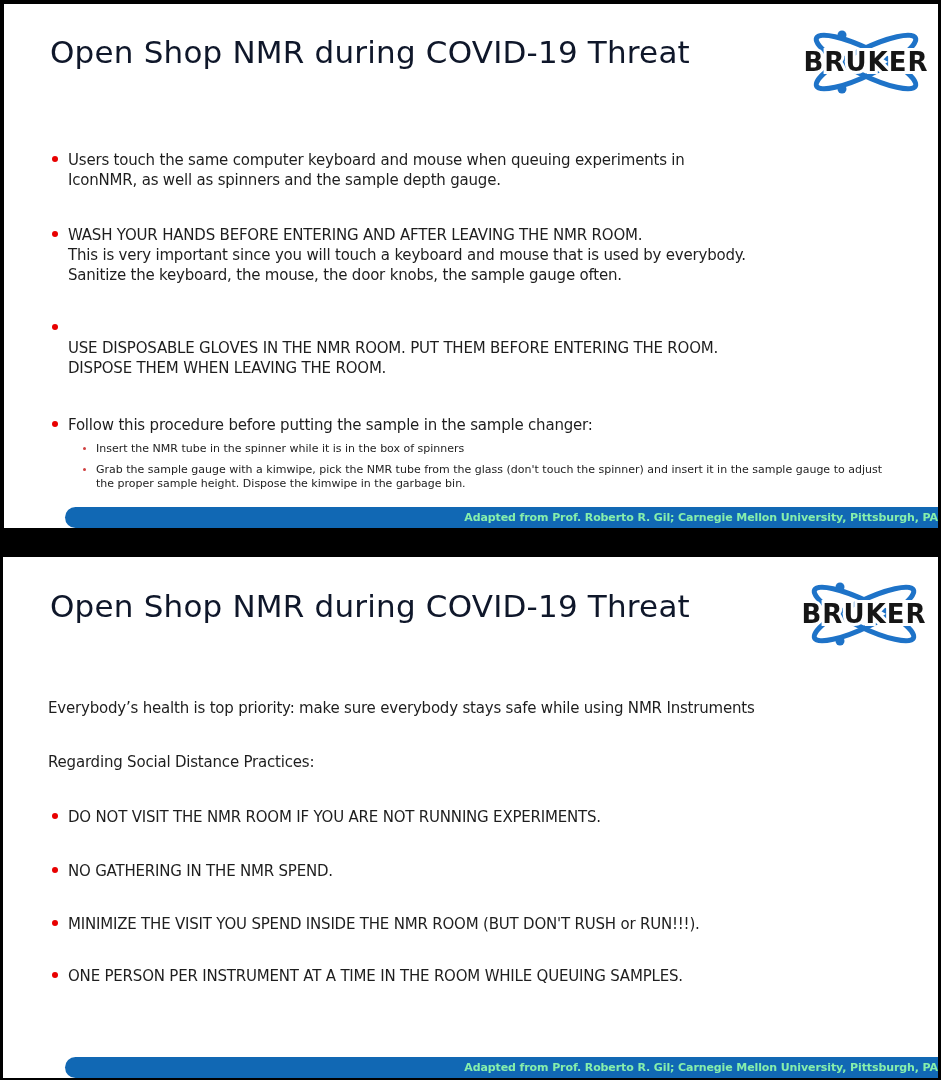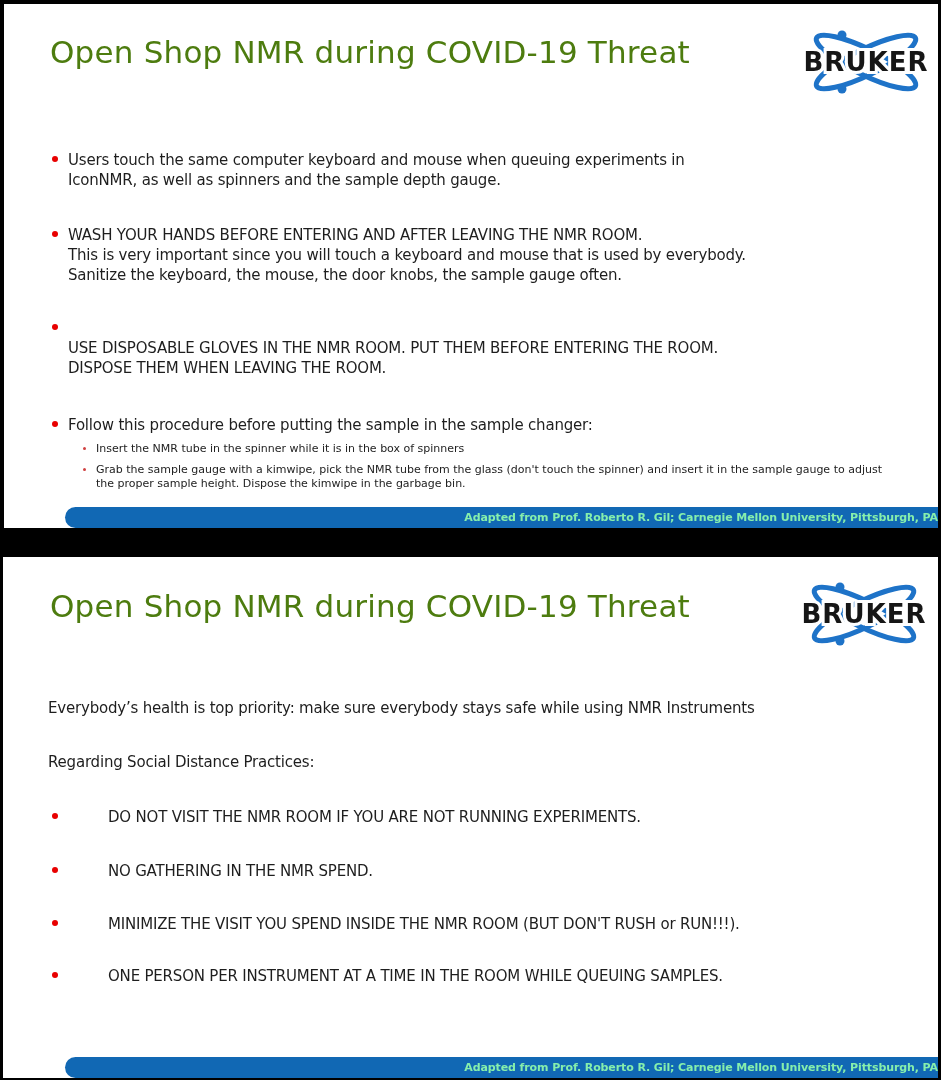--- a/index.html
+++ b/index.html
@@ -9,21 +9,21 @@
     font-family: "DejaVu Sans", "Liberation Sans", sans-serif;
     -webkit-font-smoothing: antialiased;
   }
   .page { position: relative; width: 941px; height: 1080px; background: #000; overflow: hidden; }
   .slide { position: absolute; background: #ffffff; overflow: hidden; }
   #slide1 { top: 4px;  left: 4px; width: 934px; height: 524px; }
   #slide2 { top: 557px; left: 3px; width: 935px; height: 521px; }
 
   .slide-title {
     position: absolute; left: 46px; top: 30px;
-    font-size: 31px; color: #4d7c0f; letter-spacing: 0.2px;
+    font-size: 31px; color: #0f172a; letter-spacing: 0.2px;
     white-space: nowrap;
   }
   #slide2 .slide-title { left: 47px; top: 31px; }
 
   .logo { position: absolute; width: 136px; height: 64px; }
   #slide1 .logo { left: 794px; top: 26px; }
   #slide2 .logo { left: 793px; top: 25px; }
 
   .bullet { position: absolute; left: 0; width: 100%; }
   .dot {
@@ -61,21 +61,21 @@
     background: #1168B4;
     border-radius: 11px 0 0 11px;
     color: #86efac; font-size: 11px; font-weight: bold;
     line-height: 21px; text-align: right;
     letter-spacing: -0.1px;
   }
   #slide1 .footer-banner { left: 61px; top: 503px; width: 873px; }
   #slide2 .footer-banner { left: 62px; top: 500px; width: 873px; }
 
   #slide2 .dot { left: 49px; }
-  #slide2 .btxt { left: 65px; white-space: nowrap; margin-left: 40px; }
+  #slide2 .btxt { left: 65px; white-space: nowrap; }
 </style>
 </head>
 <body>
 
 <div class="page">
 
   <div class="slide" id="slide1">
     <div class="slide-title">Open Shop NMR during COVID-19 Threat</div>
 
     <svg class="logo" viewBox="0 0 136 64">

